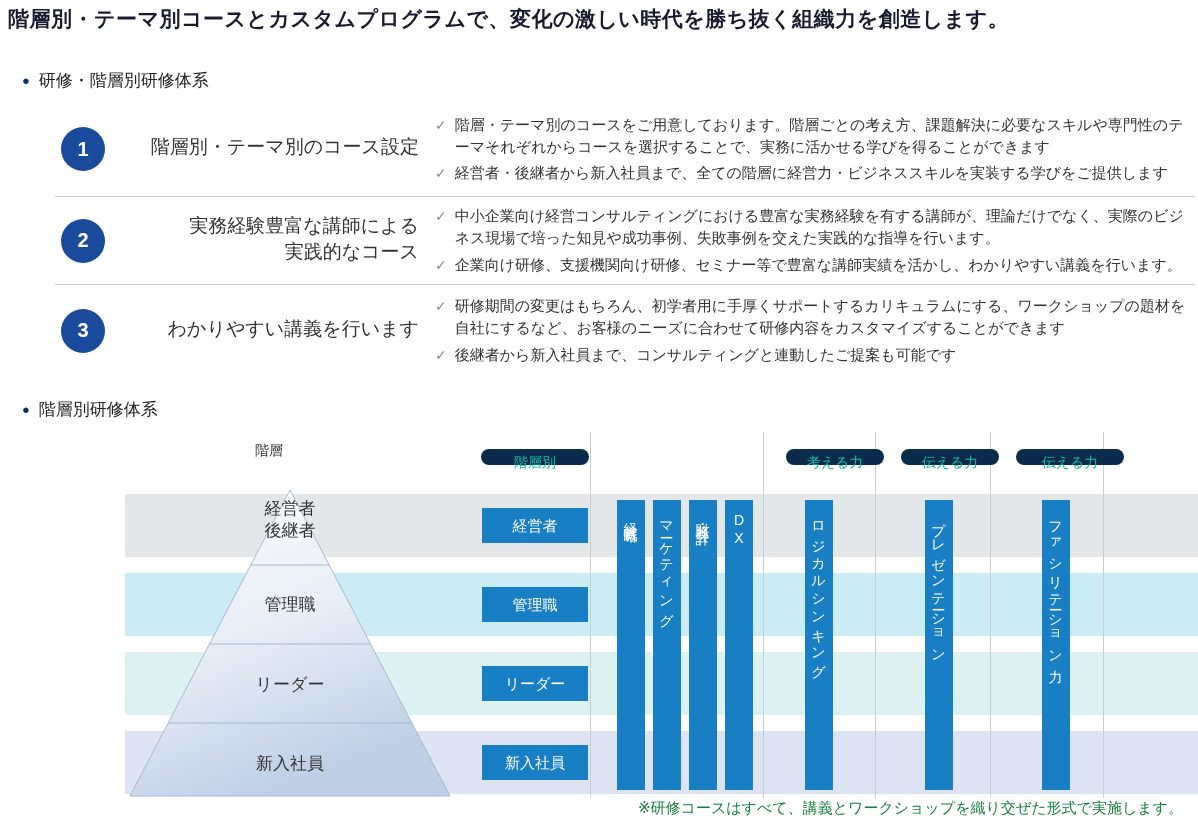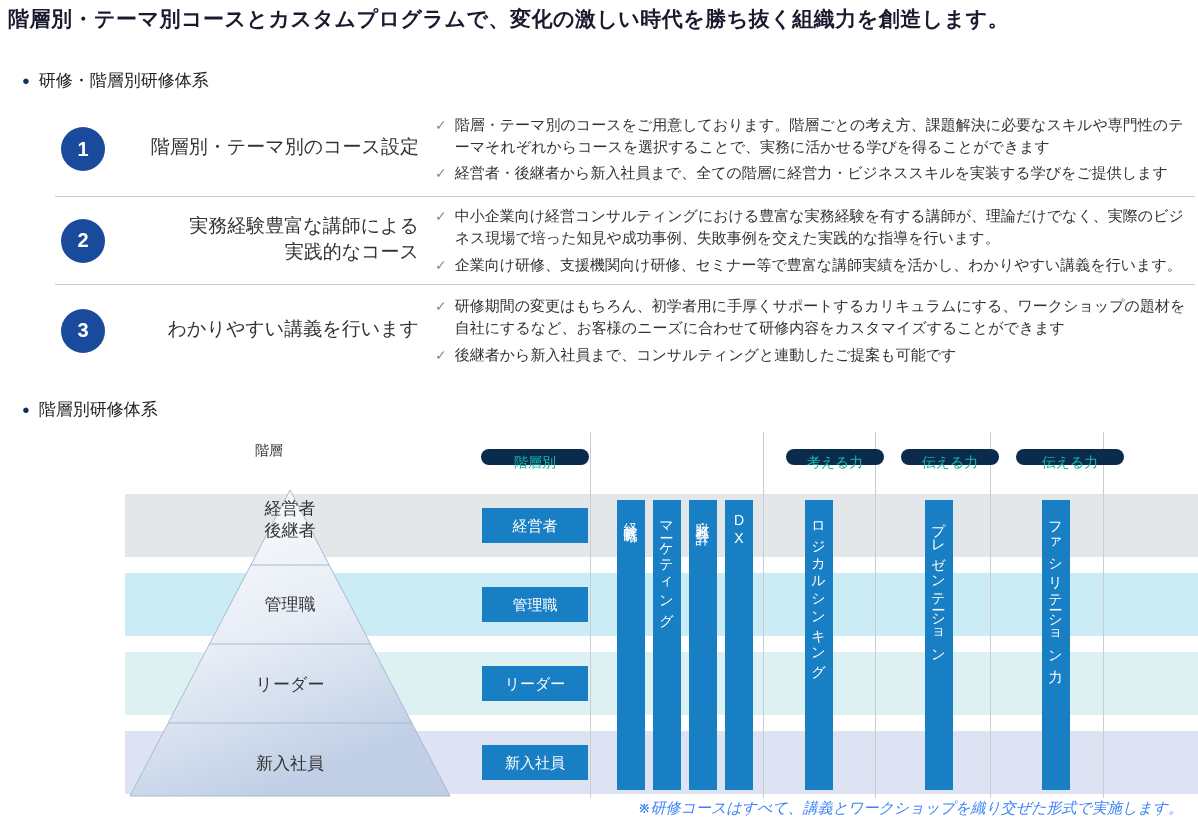--- a/index.html
+++ b/index.html
@@ -62,21 +62,21 @@
   }
   .lb0 { top:508px; } .lb1 { top:587px; } .lb2 { top:666px; } .lb3 { top:745px; }
   .vbar {
     position:absolute; top:500px; width:28px; height:290px;
     background:var(--bar_blue,#187fc4); display:flex; justify-content:center;
   }
   .vbar .vtext {
     writing-mode:vertical-rl; text-orientation:upright; color:#fff; font-size:14px;
     letter-spacing:2px; padding-top:12px;
   }
-  .footnote { position:absolute; left:638px; top:799px; font-size:15px; color:#3b82f6;font-style:italic; }
+  .footnote { position:absolute; left:638px; top:799px; font-size:15px; color:#15803d; }
 </style>
 </head>
 <body>
 
 <div class="page">
 
   <h1 class="headline">階層別・テーマ別コースとカスタムプログラムで、変化の激しい時代を勝ち抜く組織力を創造します。</h1>
 
   <div class="section-title strengths-title">
     <span class="bullet">●</span>

